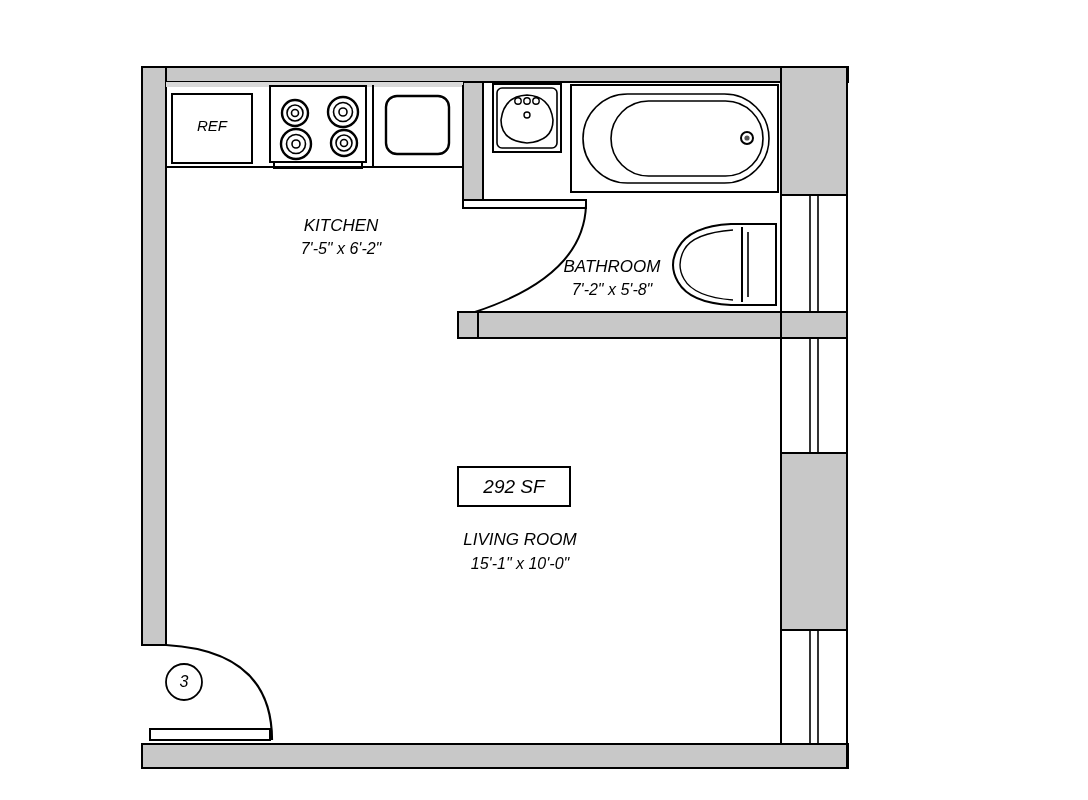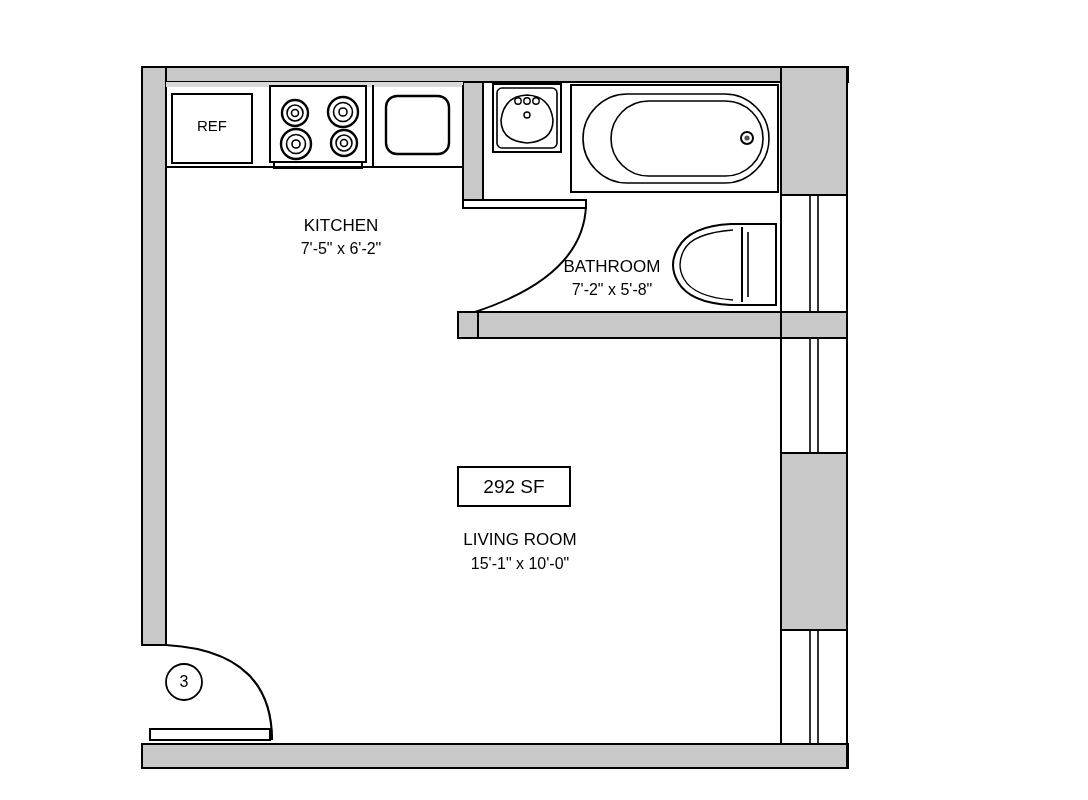--- a/index.html
+++ b/index.html
@@ -11,20 +11,21 @@
     width: 1088px;
     height: 800px;
     font-family: "Liberation Sans", sans-serif;
     overflow: hidden;
   }
   #floorplan-root {
     position: relative;
     width: 1088px;
     height: 800px;
     background: #ffffff;
+    font-style: italic;
   }
   svg#plan {
     display: block;
     width: 1088px;
     height: 800px;
   }
   .plan-label {
     font-family: "Liberation Sans", sans-serif;
     font-size: 17px;
     fill: #000000;

